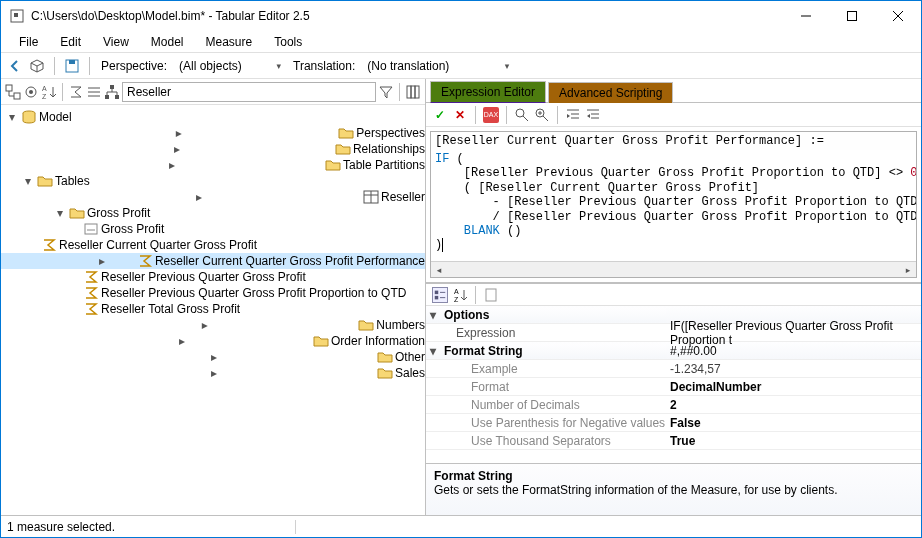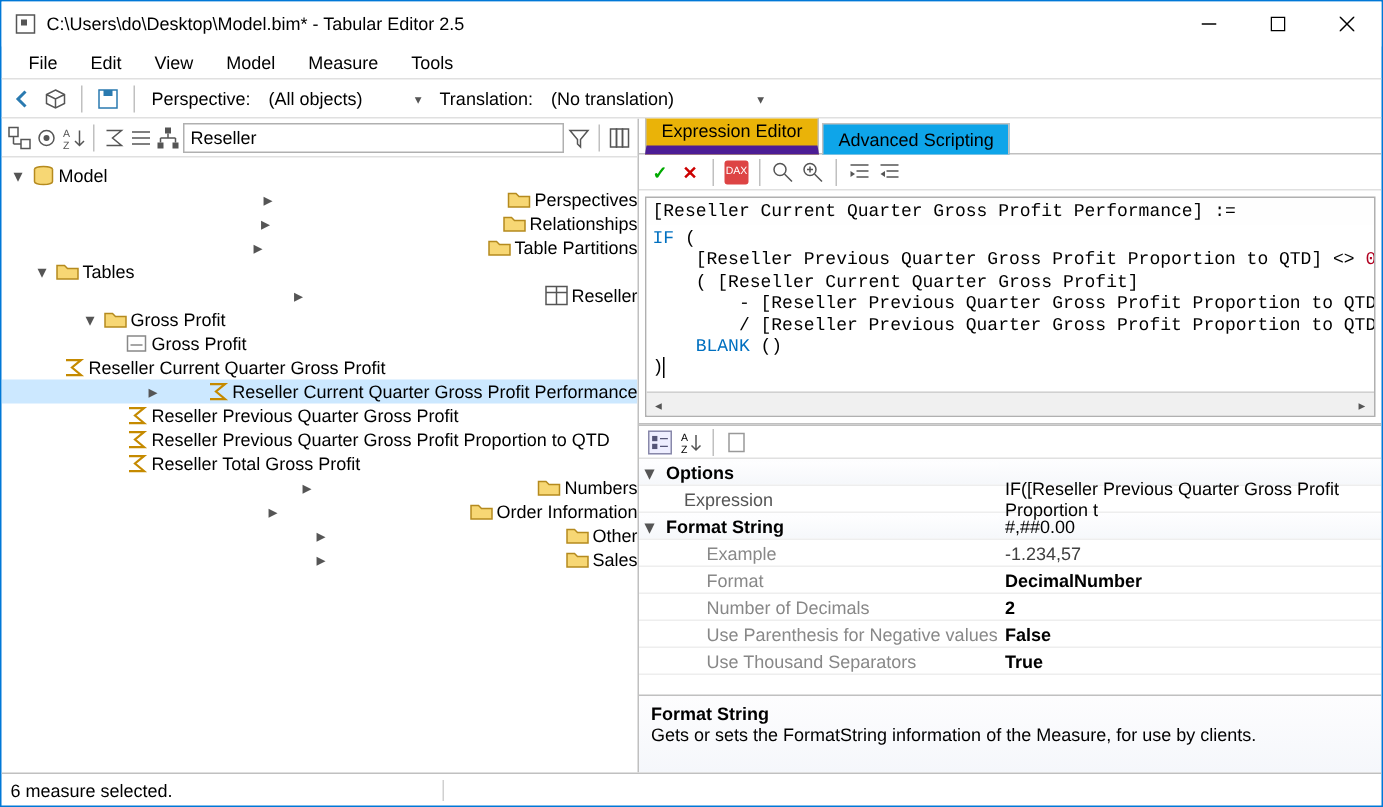--- a/index.html
+++ b/index.html
@@ -23,22 +23,22 @@
 .lefttoolbar { display: flex; align-items: center; gap: 2px; padding: 2px 4px; border-bottom: 1px solid #e0e0e0; height: 26px; }
 .lefttoolbar input { flex: 1; border: 1px solid #b0b0b0; padding: 2px 4px; font-family: inherit; font-size: 12px; height: 20px; }
 .tree { flex: 1; overflow: auto; padding: 4px 0 4px 0; }
 .tn { display: flex; align-items: center; gap: 2px; padding: 1px 0; white-space: nowrap; }
 .chevron { width: 14px; text-align: center; color: #555; font-size: 11px; }
 .chevron.down::before { content: "▾"; font-size: 12px; }
 .chevron.right::before { content: "▸"; font-size: 12px; }
 .nodeicon { width: 16px; height: 14px; display: inline-flex; align-items: center; justify-content: center; }
 .right { flex: 1; display: flex; flex-direction: column; overflow: hidden; }
 .tabs { display: flex; border-bottom: 1px solid #c0c0c0; height: 24px; align-items: flex-end; }
-.tab { padding: 3px 10px; border: 1px solid #c0c0c0; border-bottom: none; margin-right: 2px; background: #0ea5e9; position: relative; top: 1px; }
-.tab.active { background: #eab308; border-bottom: 6px solid #4c1d95; }
+.tab { padding: 3px 10px; border: 1px solid #c0c0c0; border-bottom: none; margin-right: 2px; background: #a16207; position: relative; top: 1px; }
+.tab.active { background: #4d7c0f; border-bottom: 1px solid #4c1d95; }
 .editorpane { flex: 0 0 180px; display: flex; flex-direction: column; border-bottom: 1px solid #c0c0c0; }
 .editortoolbar { display: flex; align-items: center; gap: 4px; padding: 2px 6px; border-bottom: 1px solid #e0e0e0; height: 24px; }
 .codewrap { flex: 1; border: 1px solid #b0b0b0; margin: 4px; display: flex; flex-direction: column; overflow: hidden; }
 .codehead { padding: 2px 4px; font-family: Consolas, "Courier New", monospace; font-size: 12px; background: #fefefe; }
 .codebody { flex: 1; padding: 2px 4px; font-family: Consolas, "Courier New", monospace; font-size: 12px; white-space: pre; overflow: hidden; background: #fff; line-height: 1.2; }
 .kw { color: #0070c0; }
 .num { color: #b00020; }
 .scrollh { height: 16px; background: #f0f0f0; border-top: 1px solid #d0d0d0; position: relative; }
 .scrollh .btn { position: absolute; top:0; width:16px; height:16px; display:flex; align-items:center; justify-content:center; font-size:9px; color:#555; }
 .scrollh .btn.r { right:0; }
@@ -472,14 +472,14 @@
       </div>
       <div class="prophelp">
         <div class="h">Format String</div>
         <div>Gets or sets the FormatString information of the Measure, for use by clients.</div>
       </div>
     </div>
   </div>
 </div>
 
 <div class="statusbar">
-  <span class="cell">6 measure selected.</span>
+  <span class="cell">1 measure selected.</span>
 </div>
 
 </body></html>

